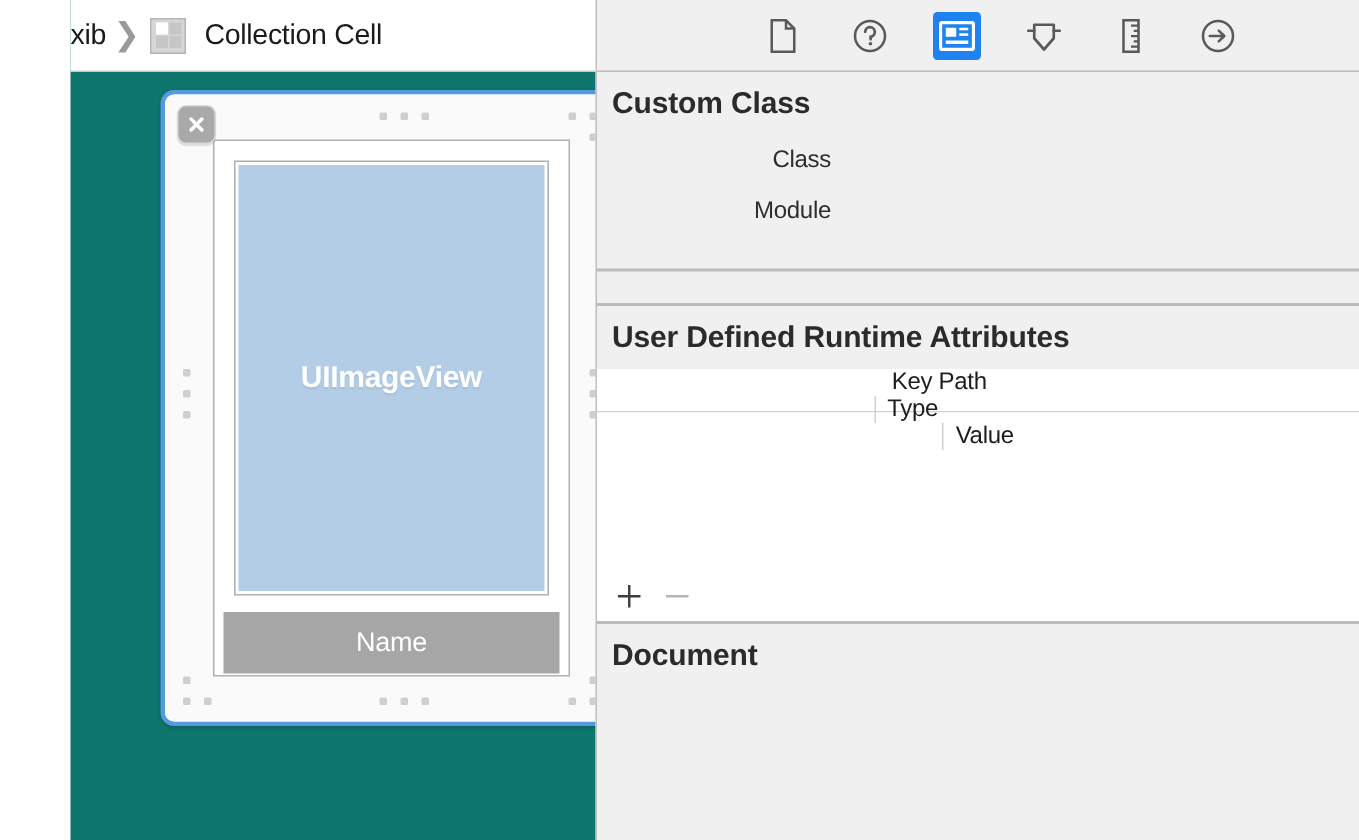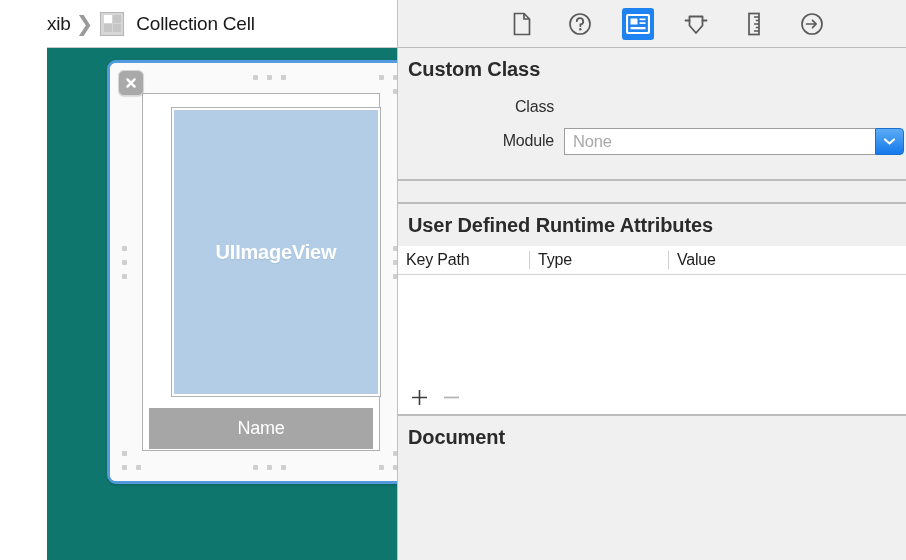--- a/index.html
+++ b/index.html
@@ -49,21 +49,21 @@
   }
   #cell-body {
     position:absolute; left:0; top:0; right:0; bottom:0;
     background:#fafafa; border-radius:6px; overflow:hidden;
   }
   #cell-inner-frame {
     position:absolute; left:32px; top:30px; width:238px; height:358px;
     background:#ffffff; border:1.5px solid #b0b0b0;
   }
   #image-view {
-    position:absolute; left:29px; top:14px; width:208px; height:288px;
+    position:absolute; left:14px; top:14px; width:208px; height:288px;
     background:#b4cde6;
     border:2px solid #ffffff;
     outline:1.5px solid #b0b0b0;
     display:flex; align-items:center; justify-content:center;
   }
   #image-view-label {
     color:#ffffff; font-size:20px; font-weight:bold; letter-spacing:-0.2px;
     text-shadow:0 1px 1px rgba(120,150,180,0.25);
   }
   #name-label {
@@ -139,21 +139,21 @@
     border:1px solid #1a6fd0; border-radius:0 4px 4px 0;
     display:flex; align-items:center; justify-content:center;
   }
   .dropdown-btn svg { display:block; }
 
   
   #udra-table { background:#ffffff; }
   #udra-head {
     display:flex; height:29px; align-items:center;
     border-bottom:1px solid #d2d2d2;
-    font-size:16px; color:#1d1d1d; letter-spacing:-0.2px;
+    font-size:16px; color:#1d1d1d; letter-spacing:-0.2px;flex-direction:column;
   }
   #udra-head .col { padding-left:8px; height:18px; display:flex; align-items:center; }
   #udra-head .col + .col { border-left:1px solid #cfcfcf; }
   .col-keypath { width:131px; }
   .col-type    { width:139px; }
   .col-value   { flex:1; }
   #udra-body { height:105px; background:#ffffff; }
   #udra-footer {
     height:36px; background:#ffffff; display:flex; align-items:center;
     padding-left:12px; gap:13px; border-bottom:2px solid #bcbcbc;
@@ -292,32 +292,20 @@
     </div>
 
     <div class="section-header">Custom Class</div>
 
     <div class="form-row">
       <div class="form-label">Class</div>
     </div>
 
     <div class="form-row">
       <div class="form-label">Module</div>
-      <div class="field-wrap">
-        <div class="text-field">
-          <span class="ph">None</span>
-        </div>
-        <div class="dropdown-btn">
-          <span>
-            <svg width="13" height="9" viewBox="0 0 13 9">
-              <path d="M2 2.4 L6.5 6.6 L11 2.4" fill="none" stroke="#ffffff" stroke-width="2.1" stroke-linecap="round" stroke-linejoin="round"></path>
-            </svg>
-          </span>
-        </div>
-      </div>
     </div>
 
     <div style="height:21px"></div>
     <div class="divider"></div>
 
 
 
     <div style="height:21px"></div>
     <div class="divider"></div>
 

